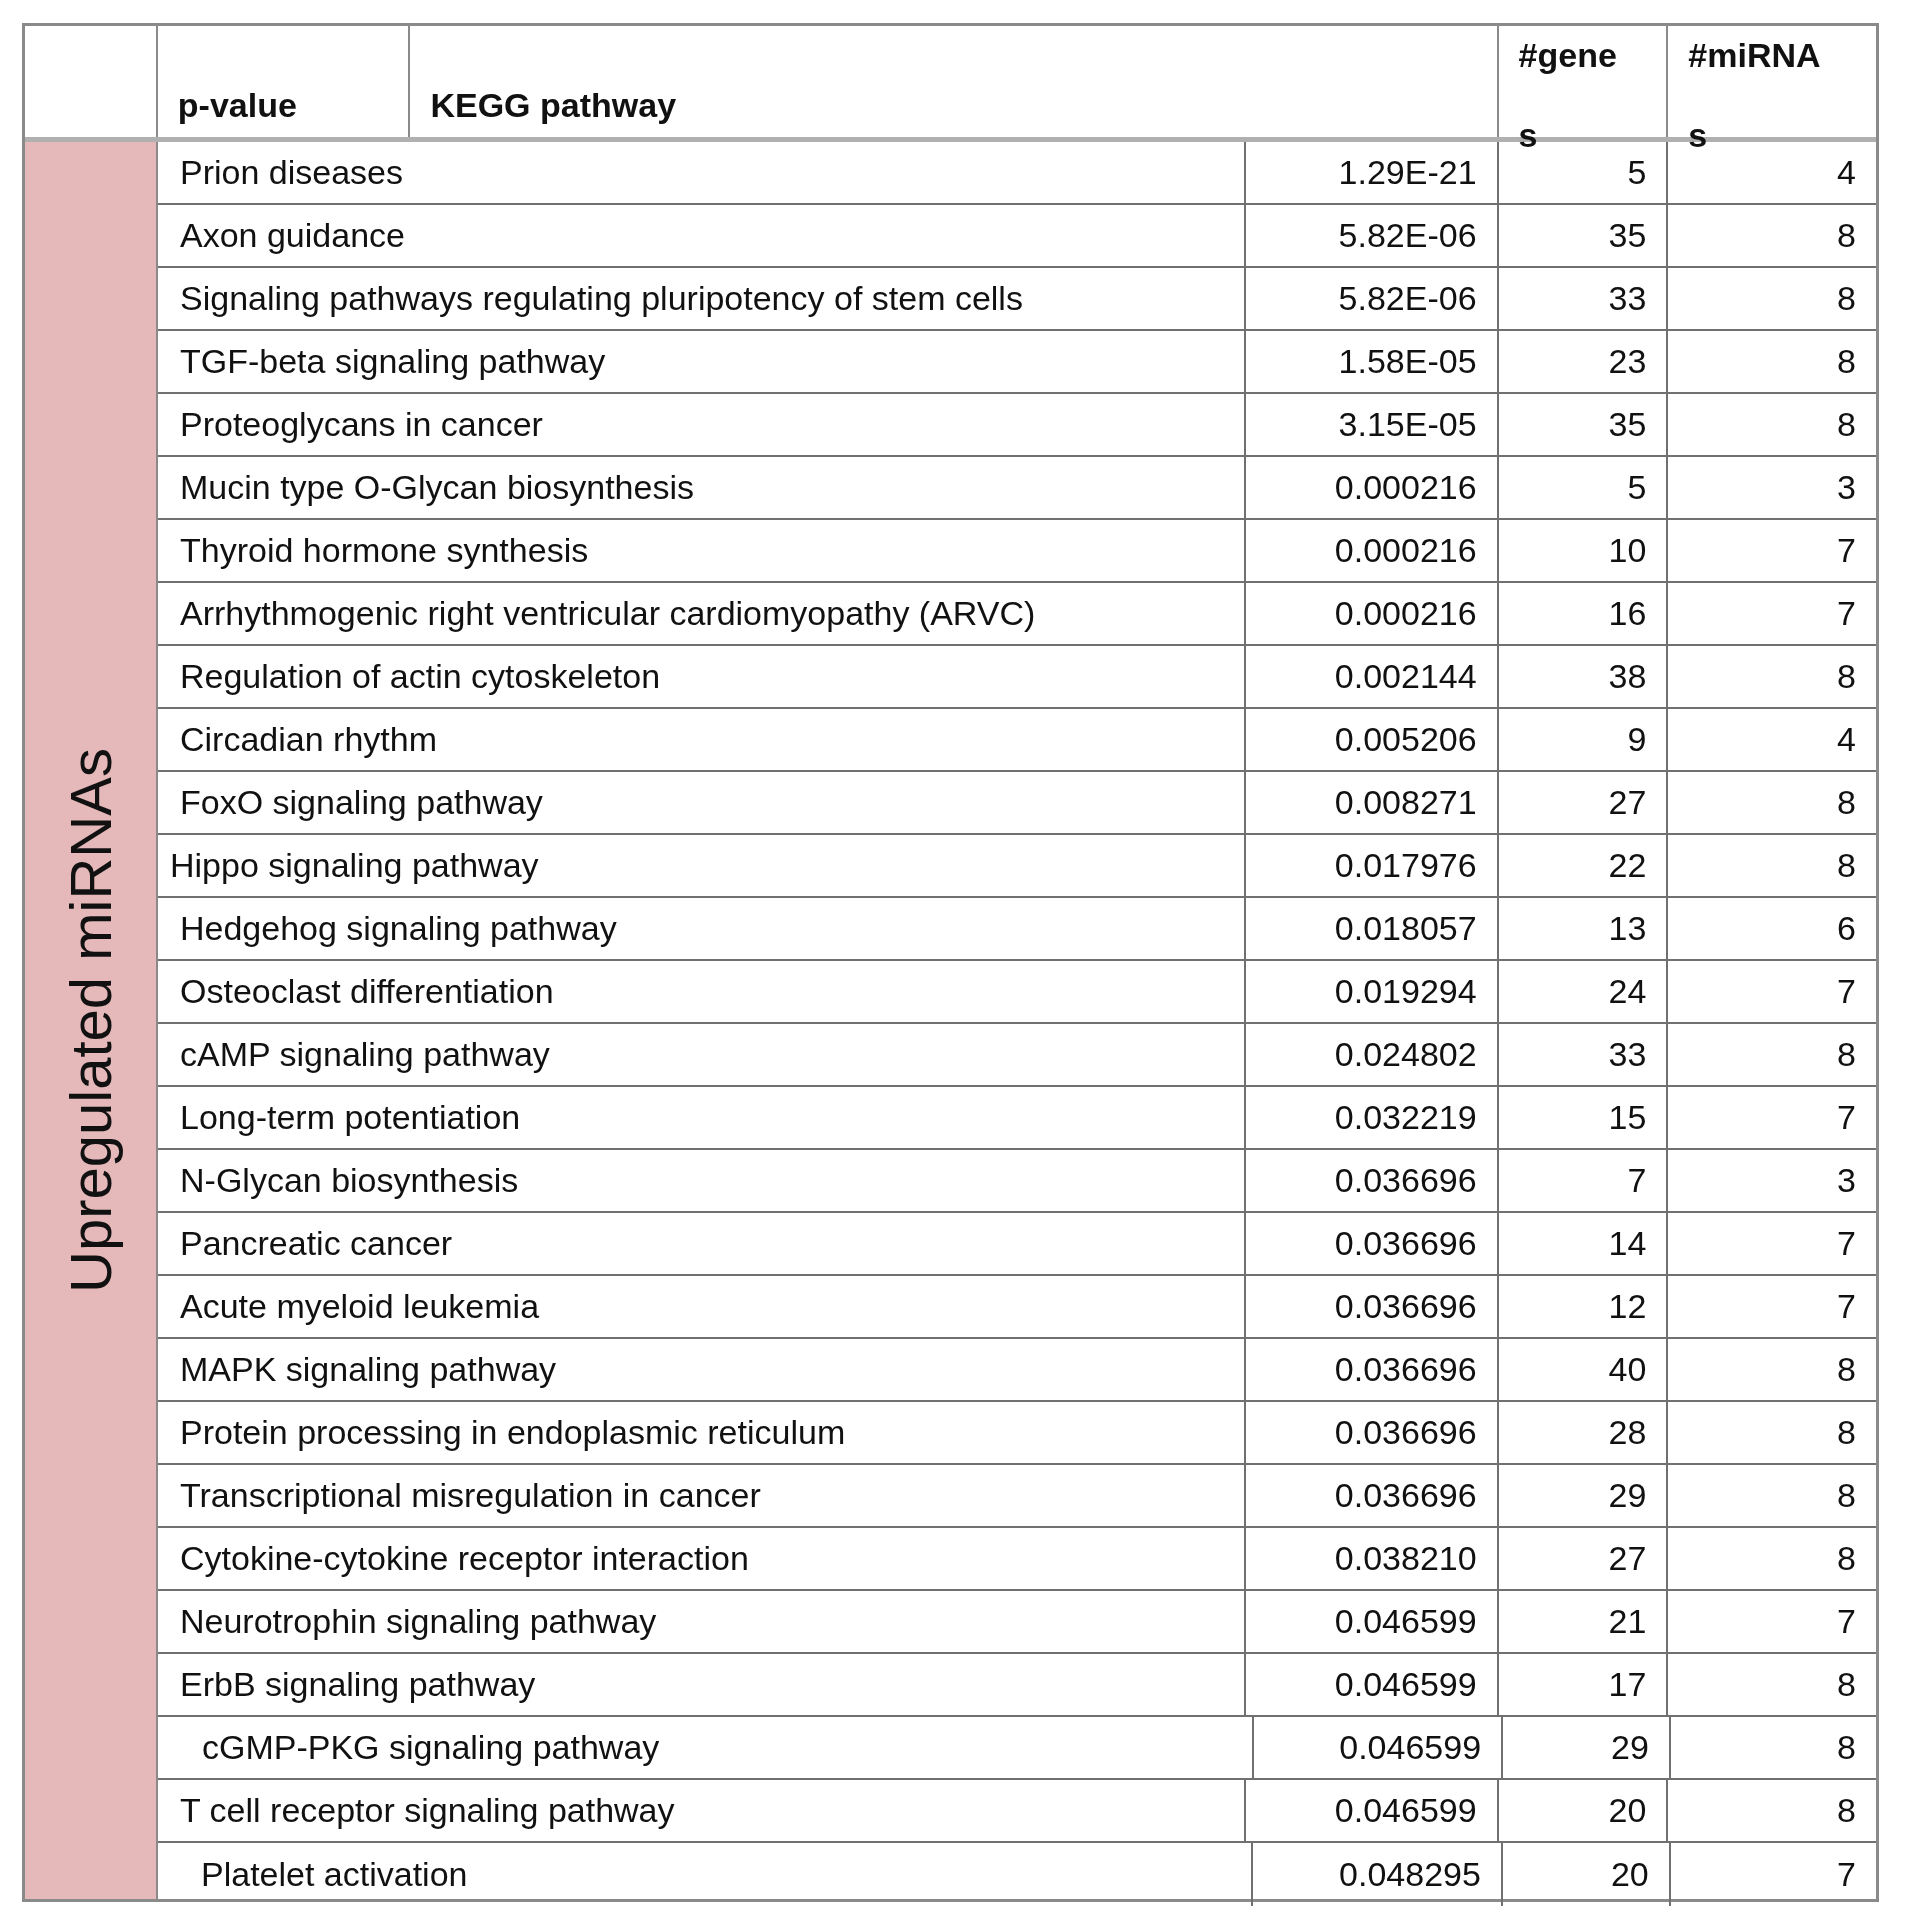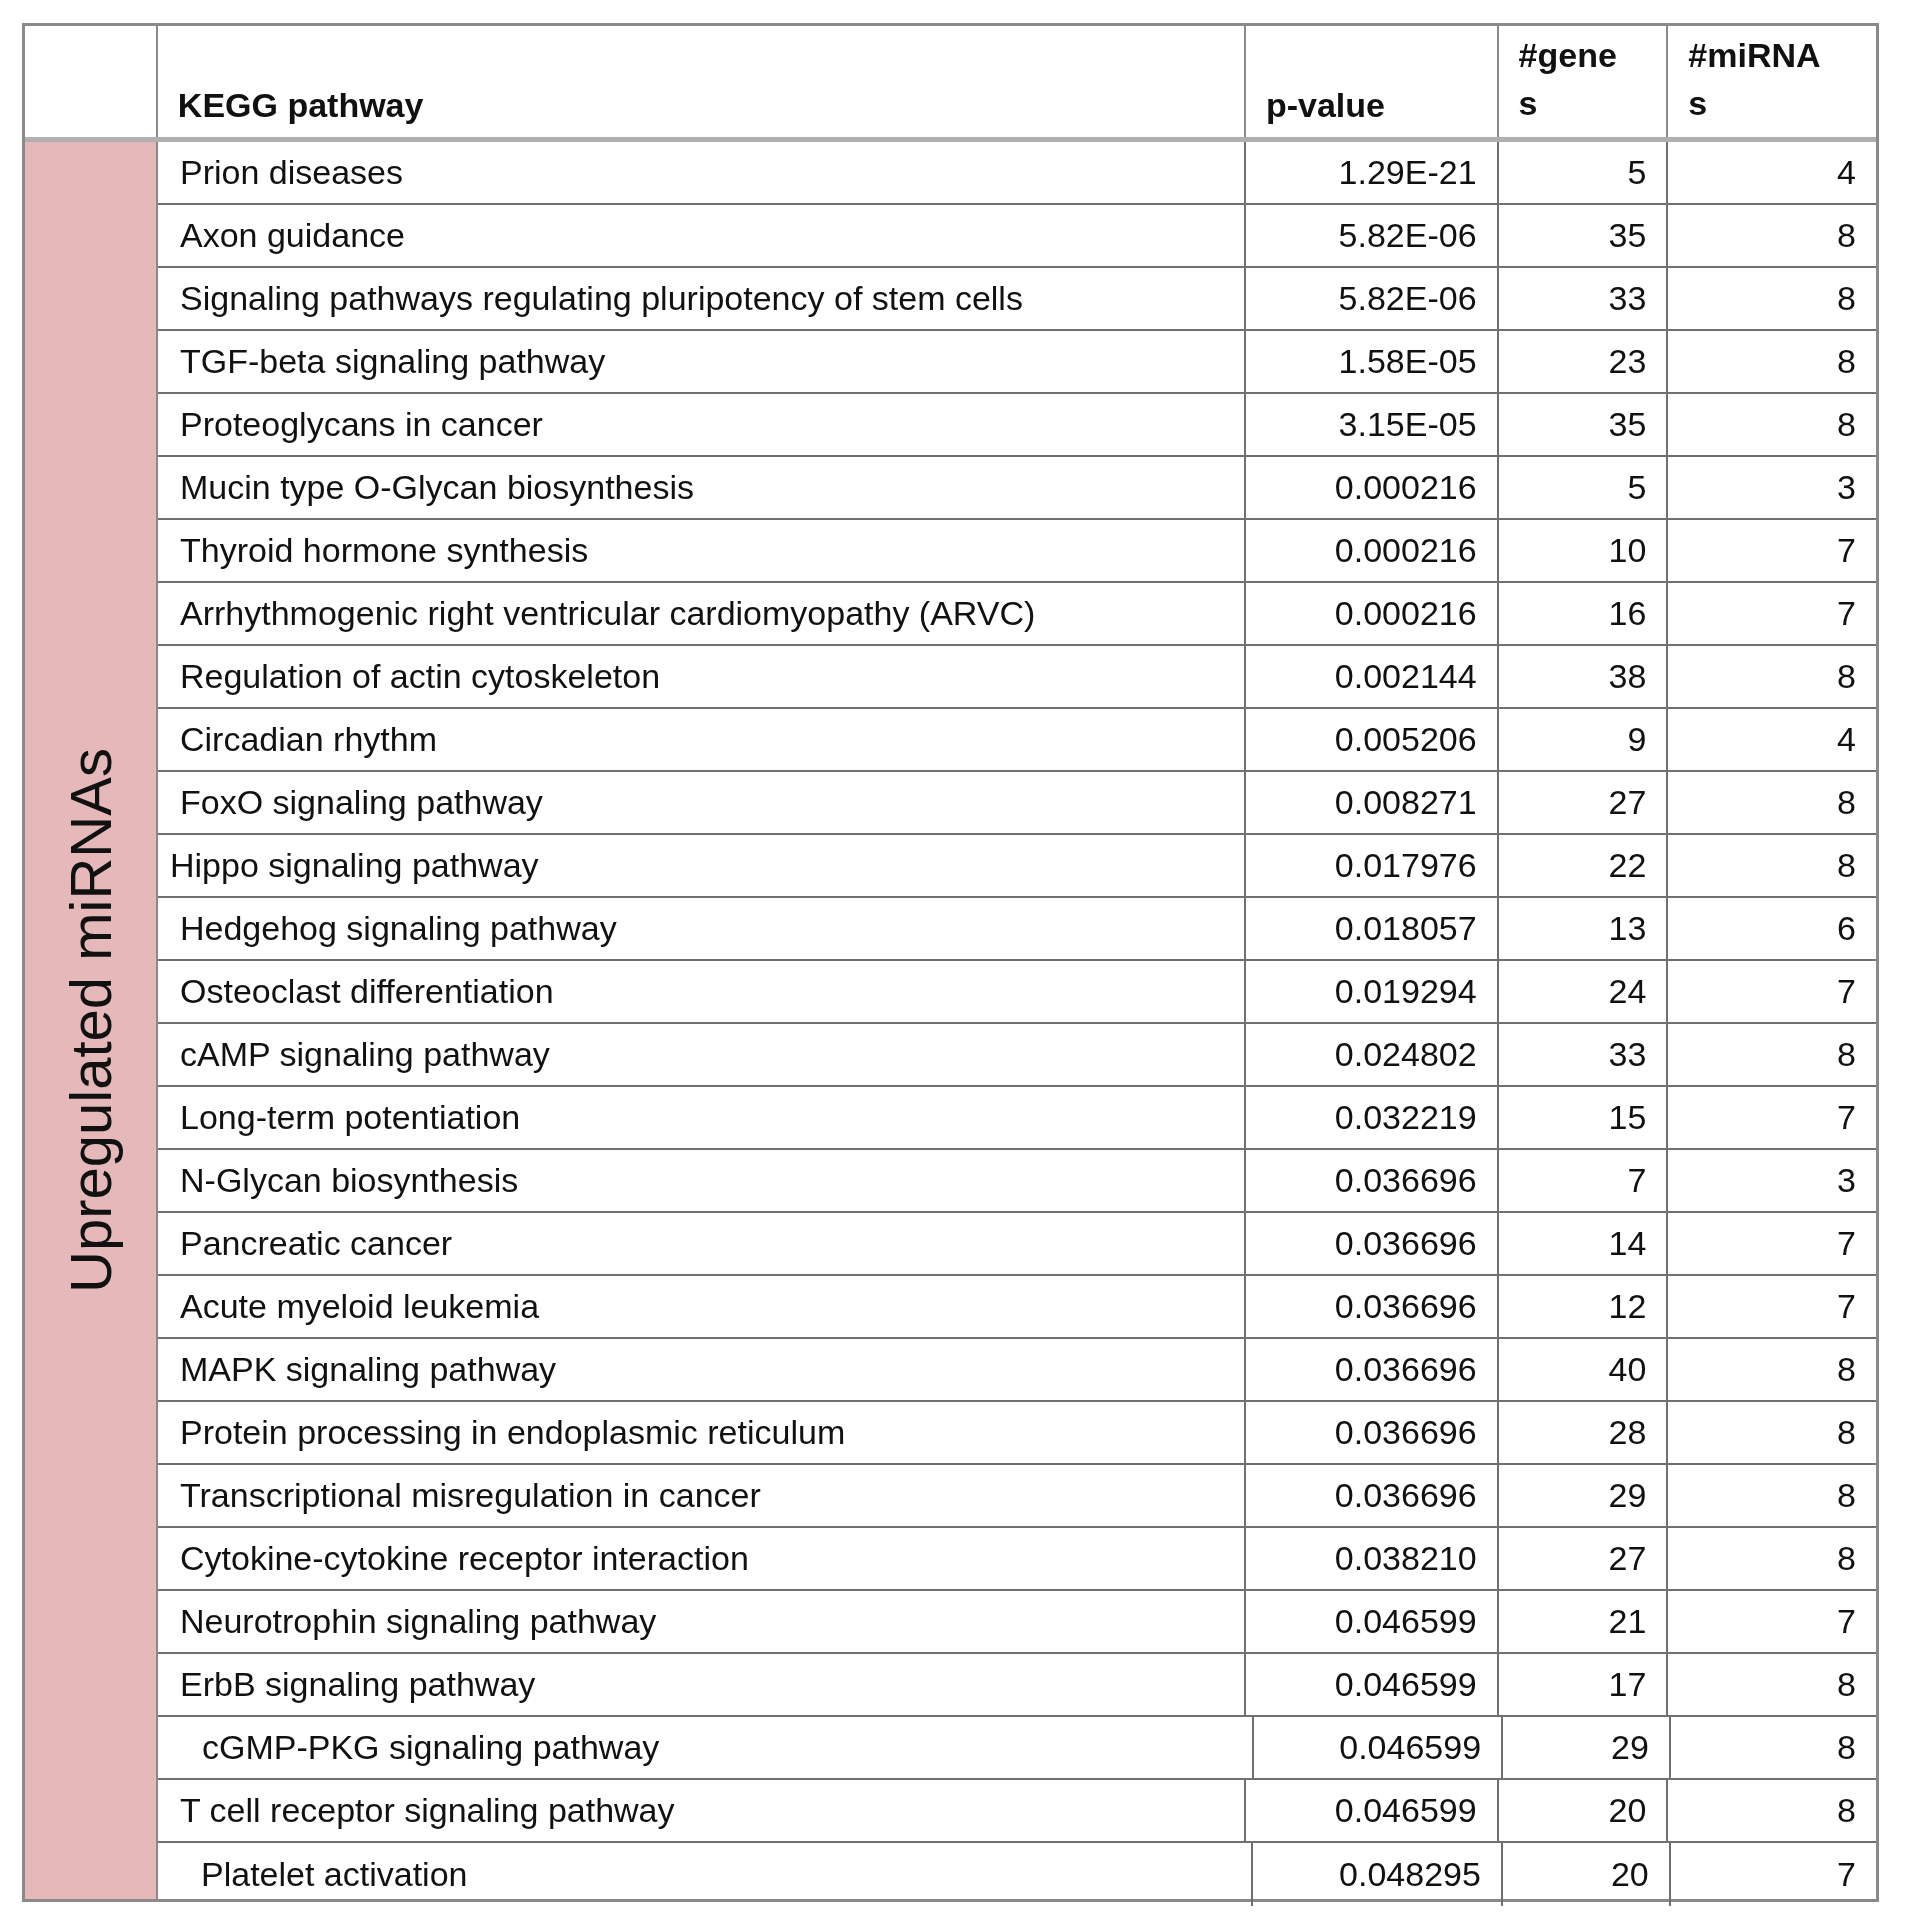--- a/index.html
+++ b/index.html
@@ -22,20 +22,21 @@
       box-sizing: border-box;
       display: flex;
     }
     .hcell {
       box-sizing: border-box; height: 100%;
       border-right: 2.8px solid #8a8a8a;
       font-weight: bold; font-size: 34px;
       padding: 0 16.7px 7.8px 20px;
       display: flex; align-items: flex-end;
       line-height: 1.4;
+      gap: 32px;
     }
     .hcell.wrap { align-items: flex-start; padding-top: 5.6px; flex-direction: column; justify-content: flex-start; }
     .hcell:last-child { border-right: none; border-radius: 19px; }
     .c0 { width: 133px; }
     .c1 { width: 1090px; }
     .c2 { width: 253px; }
     .c3 { width: 170px; }
     .c4 { width: 208px; }
     .side {
       position: absolute; left: 0; top: 116px; width: 133px; bottom: 0;
@@ -67,22 +68,22 @@
     }
     .cell:last-child { border-right: none; }
     .num { justify-content: flex-end; padding: 0 20px 0 5.6px; }
   </style>
 </head>
 <body>
 
 <div class="tbl">
   <div class="header">
     <div class="hcell c0"></div>
+    <div class="hcell c2">p-value</div>
     <div class="hcell c1">KEGG pathway</div>
-    <div class="hcell c2">p-value</div>
     <div class="hcell c3 wrap">
       <span>#gene</span>
       <span>s</span>
     </div>
     <div class="hcell c4 wrap">
       <span>#miRNA</span>
       <span>s</span>
     </div>
   </div>
 

